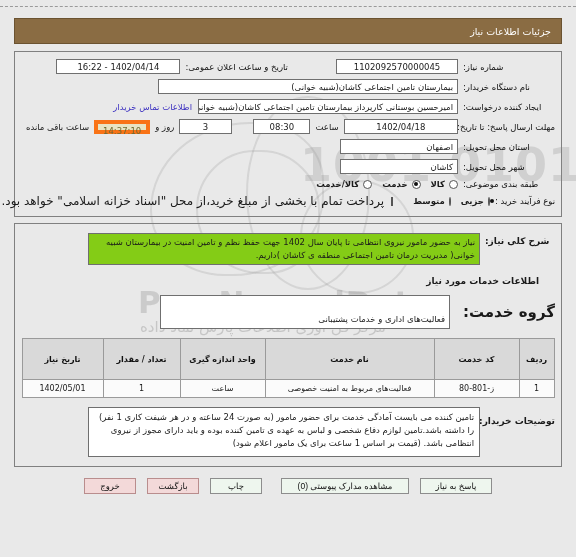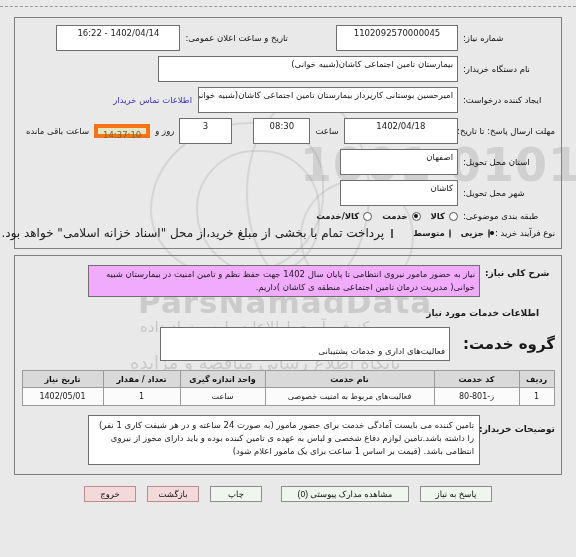--- a/index.html
+++ b/index.html
@@ -82,21 +82,21 @@
     color: #111;
     text-align: left;
     padding-left: 5px;
     white-space: nowrap;
   }
   .lbl.w90 { width: 92px; text-align: left; }
 
   .fld {
     border: 1px solid #6f6f6f;
     background: #ffffff;
-    height: 26px;
+    height: 15px;
     line-height: 15px;
     font-size: 8.5px;
     padding: 0 4px;
     box-sizing: border-box;
     text-align: center;
     white-space: nowrap;
     overflow: hidden;
   }
   .fld.right { text-align: right; }
 
@@ -188,21 +188,21 @@
     font-size: 9px;
     font-weight: bold;
     width: 70px;
     text-align: left;
     padding-left: 5px;
     padding-top: 3px;
     white-space: nowrap;
   }
   .desc-box {
     border: 1px solid #6f6f6f;
-    background: #f0abfc;
+    background: #84cc16;
     width: 392px;
     min-height: 28px;
     font-size: 8.5px;
     line-height: 13px;
     padding: 2px 4px;
     box-sizing: border-box;
     text-align: right;
   }
 
   .section-title {
@@ -235,21 +235,21 @@
     width: 533px;
     margin: 0 auto;
     background: rgba(255,255,255,0.0);
   }
   table.tbl th {
     background: #d9d9d9;
     border: 1px solid #9a9a9a;
     font-size: 8px;
     font-weight: bold;
     height: 16px;
-    padding: 0 3px;
+    padding: 12px 3px;
     color: #111;
   }
   table.tbl td {
     border: 1px solid #9a9a9a;
     font-size: 8px;
     height: 17px;
     padding: 0 3px;
     text-align: center;
     background: #fbfbfb;
   }
@@ -309,20 +309,21 @@
   <div class="wm-curve" style="left:150px; top:122px; width:170px; height:150px; border-radius:60% 40% 55% 45%;"></div>
   <div class="wm-curve" style="left:196px; top:150px; width:120px; height:120px; border-radius:50% 50% 45% 55%;"></div>
   <div class="wm-curve" style="left:246px; top:96px; width:120px; height:190px; border-radius:50%;"></div>
   <div class="wm-curve" style="left:300px; top:180px; width:110px; height:110px; border-radius:50%;"></div>
 </div>
 
 <div class="page">
 
   <div class="topline"></div>
 
+  <div class="header-bar">جزئیات اطلاعات نیاز</div>
 
   <div class="panel">
 
     <div class="row" style="justify-content:flex-start;">
       <div class="lbl w90">شماره نیاز:</div>
       <div class="fld w-need">1102092570000045</div>
       <div class="spacer-lbl" style="width:38px;"></div>
       <div class="lbl">تاریخ و ساعت اعلان عمومی:</div>
       <div class="fld w-date">1402/04/14 - 16:22</div>
     </div>

